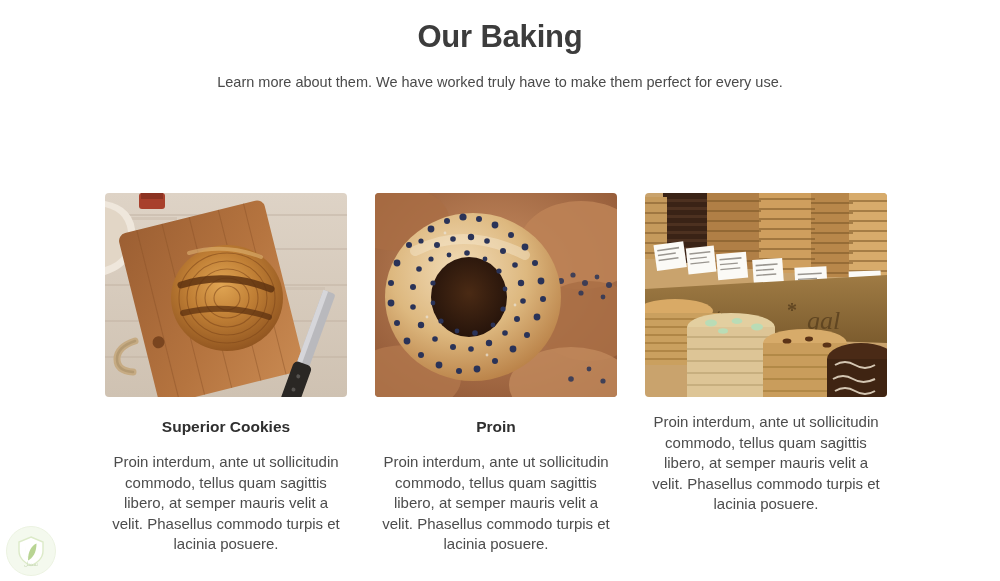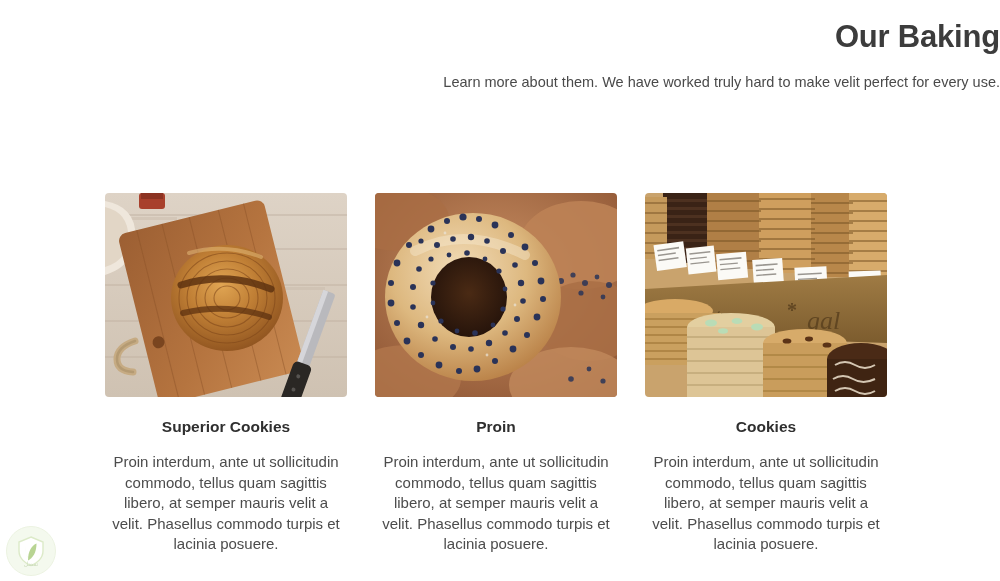--- a/index.html
+++ b/index.html
@@ -15,21 +15,21 @@
   .page {
     position: relative;
     width: 1000px;
     height: 581px;
     background: #ffffff;
   }
 
   
   .section-header {
     padding-top: 18px;
-    text-align: right;
+    text-align: center;
   }
 
   .section-title {
     font-size: 31px;
     font-weight: bold;
     color: #3c3c3c;
     letter-spacing: -0.2px;
     line-height: 38px;
   }
 
@@ -111,21 +111,21 @@
     white-space: nowrap;
   }
 </style>
 </head>
 <body>
 
 <div class="page">
 
   <div class="section-header">
     <h1 class="section-title">Our Baking</h1>
-    <p class="section-subtitle">Learn more about them. We have worked truly hard to make velit perfect for every use.</p>
+    <p class="section-subtitle">Learn more about them. We have worked truly have to make them perfect for every use.</p>
   </div>
 
   <div class="cards">
 
     <div class="card">
       <div class="card-image">
         <svg viewBox="0 0 242 204" preserveAspectRatio="xMidYMid slice" aria-hidden="true">
           <defs>
             <linearGradient id="plankG" x1="0" y1="0" x2="0" y2="1">
               <stop offset="0%" stop-color="#ded3c6"></stop>
@@ -498,21 +498,20 @@
             <ellipse cx="216" cy="166" rx="34" ry="16" fill="#4a2a16"></ellipse>
             <rect x="182" y="166" width="60" height="38" fill="#3f2412"></rect>
             <g stroke="#efe3cf" stroke-width="2" fill="none" opacity="0.85">
               <path d="M190 172 q10 -6 20 0 q10 6 20 0"></path>
               <path d="M188 186 q10 -6 20 0 q10 6 22 0"></path>
               <path d="M190 198 q10 -6 20 0 q10 6 20 0"></path>
             </g>
           </g>
         </svg>
       </div>
-      <div class="card-title">Cookies</div>
       <div class="card-text">Proin interdum, ante ut sollicitudin commodo, tellus quam sagittis libero, at semper mauris velit a velit. Phasellus commodo turpis et lacinia posuere.</div>
     </div>
 
   </div>
 
   <div class="trust-badge">
     <svg width="34" height="34" viewBox="0 0 34 34" aria-hidden="true">
       <path d="M17 3 L29 8 V17 C29 24 23 29.5 17 31.5 C11 29.5 5 24 5 17 V8 Z" fill="#ffffff" stroke="#cfe3b4" stroke-width="1.4"></path>
       <path d="M22.5 9.5 C22.5 19 18.5 24 14 26.5 C14 18 17 12 22.5 9.5 Z" fill="#9dc46a"></path>
       <path d="M11 11.5 C11 19 13 23 16 25.5 C13.5 24 11 19.5 11 11.5 Z" fill="#c3dba2"></path>

